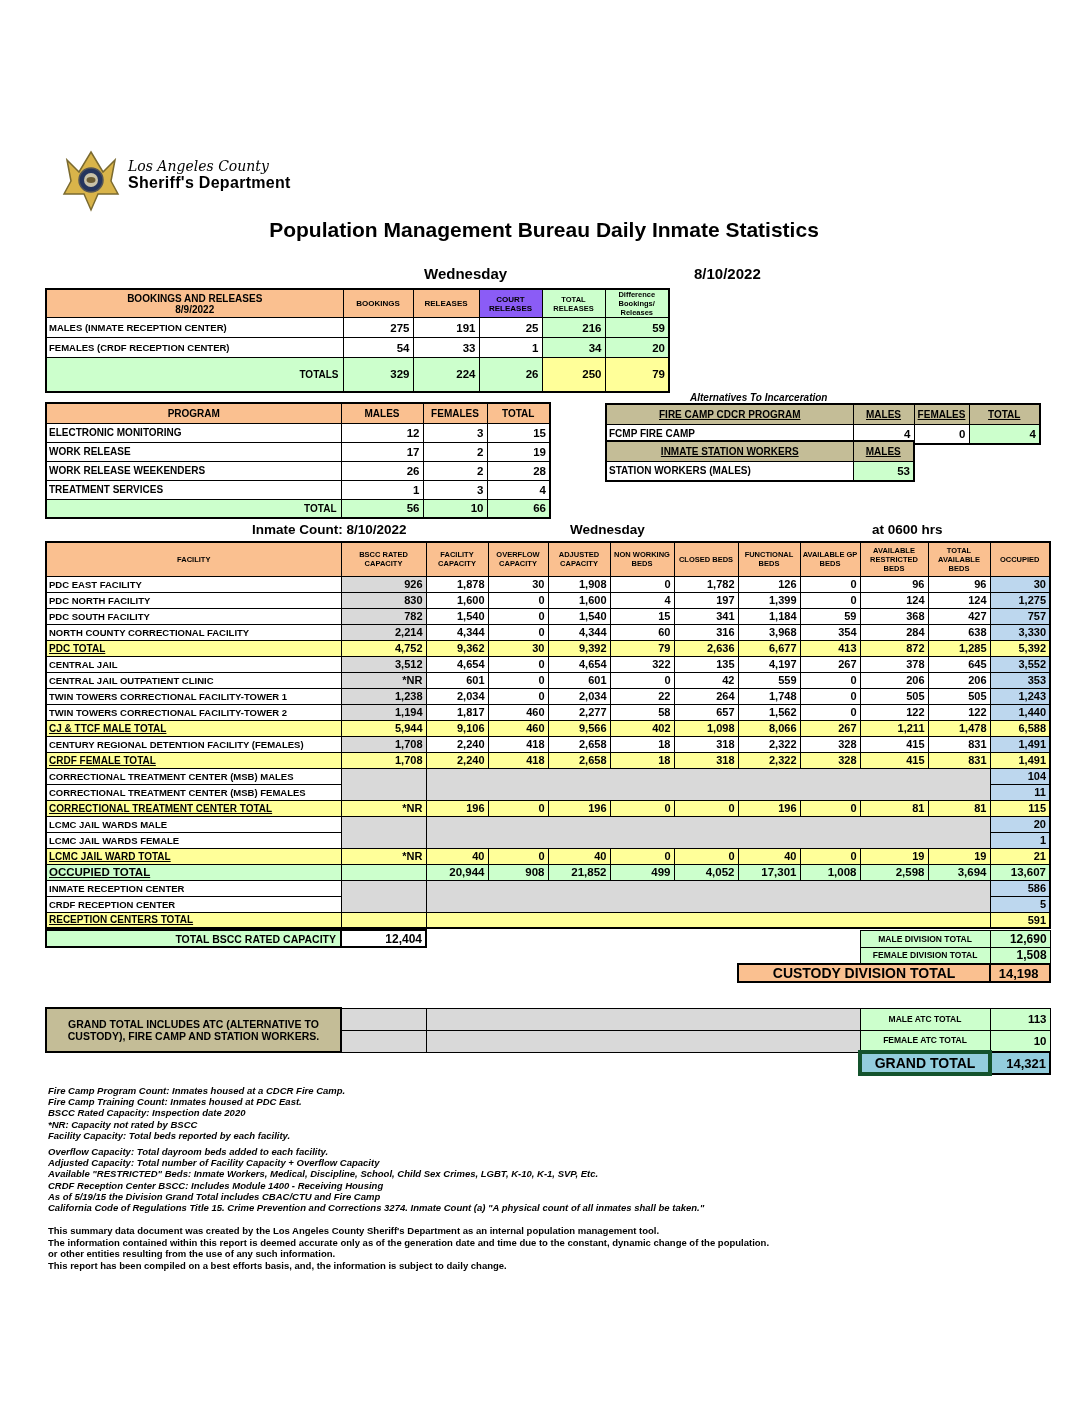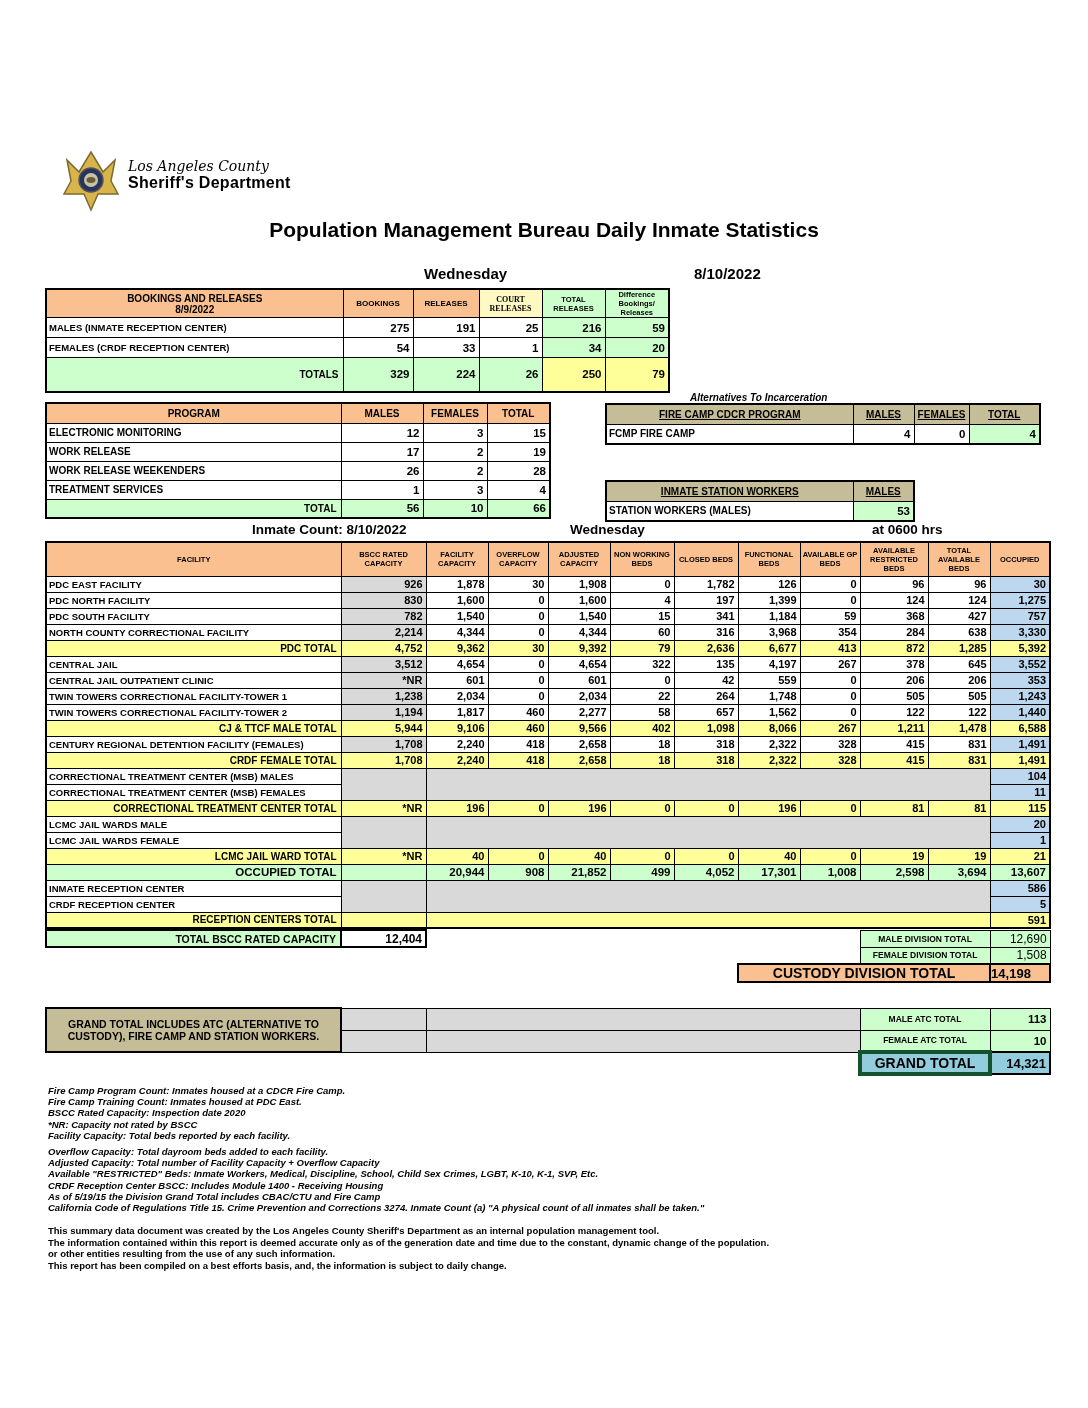--- a/index.html
+++ b/index.html
@@ -16,21 +16,21 @@
   #top-date { position:absolute; left:694px; top:265px; font-size:15px; font-weight:bold; }
 
   table { border-collapse:collapse; table-layout:fixed; }
   td, th { overflow:hidden; white-space:normal; }
 
   
   #bookings-table { position:absolute; left:45px; top:288px; width:623px; border:2px solid #000; }
   #bookings-table th, #bookings-table td { border:1px solid #000; }
   .bk-head { background:#FAC090; font-size:10px; font-weight:bold; text-align:center; height:22px; }
   .bk-colhead { background:#FAC090; font-size:8px; font-weight:bold; text-align:center; }
-  .bk-colhead.white { background:#fef9c3;font-family:Liberation Serif, serif; }
+  .bk-colhead.white { background:#8b5cf6; }
   .bk-colhead.green { background:#CCFFCC; font-size:7.5px; }
   .bk-label { font-size:9.5px; font-weight:bold; text-align:left; padding-left:2px; height:20px; }
   .bk-num { font-size:11.5px; font-weight:bold; text-align:right; padding-right:3px; }
   .bk-green { background:#CCFFCC; }
   .bk-yellow { background:#FFFF99; }
   .bk-tot-label { background:#CCFFCC; font-size:10px; font-weight:bold; text-align:right; padding-right:4px; height:34px; }
 
   
   #cbac-title { position:absolute; left:48px; top:411px; font-size:10px; font-weight:bold; font-style:italic; }
   #cbac-table { position:absolute; left:45px; top:402px; width:504px; border:2px solid #000; }
@@ -41,56 +41,56 @@
   .cb-tot-label { background:#CCFFCC; font-size:10px; font-weight:bold; text-align:right; padding-right:4px; height:19px; }
   .cb-green { background:#CCFFCC; }
 
   #ati-title { position:absolute; left:690px; top:392px; font-size:10px; font-weight:bold; font-style:italic; }
   #fire-table { position:absolute; left:605px; top:403px; width:434px; border:2px solid #000; }
   #fire-table th, #fire-table td { border:1px solid #000; }
   .fc-colhead { background:#C4BD97; font-size:10px; font-weight:bold; text-align:center; height:20px;text-decoration:underline; }
   .fc-label { font-size:10px; font-weight:bold; text-align:left; padding-left:2px; height:20px; }
   .fc-num { font-size:11.5px; font-weight:bold; text-align:right; padding-right:3px; }
   .fc-green { background:#CCFFCC; }
-  #sw-table { position:absolute; left:605px; top:480px; width:308px; border:2px solid #000; }
+  #sw-table { position:absolute; left:605px; top:440px; width:308px; border:2px solid #000; }
   #sw-table th, #sw-table td { border:1px solid #000; }
 
   
   #count-label { position:absolute; left:252px; top:522px; font-size:13.5px; font-weight:bold; }
   #count-weekday { position:absolute; left:570px; top:522px; font-size:13.5px; font-weight:bold; }
   #count-time { position:absolute; left:872px; top:522px; font-size:13.5px; font-weight:bold; }
 
   
   #body-col { position:absolute; left:45px; top:541px; width:1004px; }
   #facility-table { width:1004px; border:2px solid #000; }
   #facility-table th, #facility-table td { border:1px solid #000; }
   #facility-table th { background:#FAC090; font-size:7.5px; font-weight:bold; text-align:center; height:34px; padding:0 1px; }
   th.fac-head { font-size:15px; }
   .flabel { font-size:9.5px; font-weight:bold; text-align:left; padding-left:2px; height:16px; }
-  .tot-label { text-align:right; padding-right:4px; font-size:10px; }
+  .tot-label { padding-right:4px; font-size:10px;text-decoration:underline; }
   .num, .bscc, .occ { font-size:11px; font-weight:bold; text-align:right; padding-right:3px; }
   tr.ft-d .bscc { background:#D9D9D9; }
   tr.ft-d .occ { background:#BDD7EE; }
   tr.ft-s td { background:#FFFF99; border-top:2px solid #000; border-bottom:2px solid #000; }
   tr.ft-g td { background:#CCFFCC; border-top:2px solid #000; border-bottom:2px solid #000; font-size:11.5px; }
   tr.ft-sm td { background:#FFFF99; border-top:2px solid #000; border-bottom:2px solid #000; }
   tr.ft-m1 td, tr.ft-m2 td { height:16px; }
   .mgray { background:#D9D9D9; }
   .mstrip { background:#D9D9D9; }
   tr.ft-m1 .occ, tr.ft-m2 .occ { background:#BDD7EE; }
 
   #bottom-table { width:1004px; }
   #bottom-table td { height:17px; }
   .nob { border:none; background:#fff; }
   .green-lab { border:2px solid #000; background:#CCFFCC; font-size:10.5px; font-weight:bold; text-align:right; padding-right:4px;padding-left:20px; }
   .white-val { border:2px solid #000; background:#fff; font-size:12px; font-weight:bold; text-align:right; padding-right:3px; }
   .div-lab { border:1px solid #000; background:#CCFFCC; font-size:8.5px; font-weight:bold; text-align:center; }
-  .div-val { border:1px solid #000; background:#CCFFCC; font-size:12px; font-weight:normal; text-align:right; padding-right:3px; }
+  .div-val { border:1px solid #000; background:#CCFFCC; font-size:12px; font-weight:bold; text-align:right; padding-right:3px; }
   .cust-lab { border:2px solid #000; background:#FAC090; font-size:14px; font-weight:bold; text-align:center; height:20px; }
-  .cust-val { border:2px solid #000; background:#FAC090; font-size:13px; font-weight:bold; text-align:left; padding-right:3px; }
+  .cust-val { border:2px solid #000; background:#FAC090; font-size:13px; font-weight:bold; text-align:center; padding-right:3px; }
 
   #grand-table { width:1004px; margin-top:24px; }
   #grand-table td { height:22px; }
   .note { border:2px solid #000; background:#C4BD97; font-size:10.5px; font-weight:bold; text-align:center; }
   .gray-cell { border:1px solid #000; background:#D9D9D9; }
   .atc-lab { border:1px solid #000; background:#CCFFCC; font-size:8.5px; font-weight:bold; text-align:center; }
   .atc-val { border:1px solid #000; background:#CCFFCC; font-size:11.5px; font-weight:bold; text-align:right; padding-right:3px; }
   .gt-lab { border:4px solid #14532d; background:#93CDDD; font-size:14px; font-weight:bold; text-align:center; }
   .gt-val { border:2px solid #000; background:#93CDDD; font-size:13px; font-weight:bold; text-align:right; padding-right:3px; }
 

